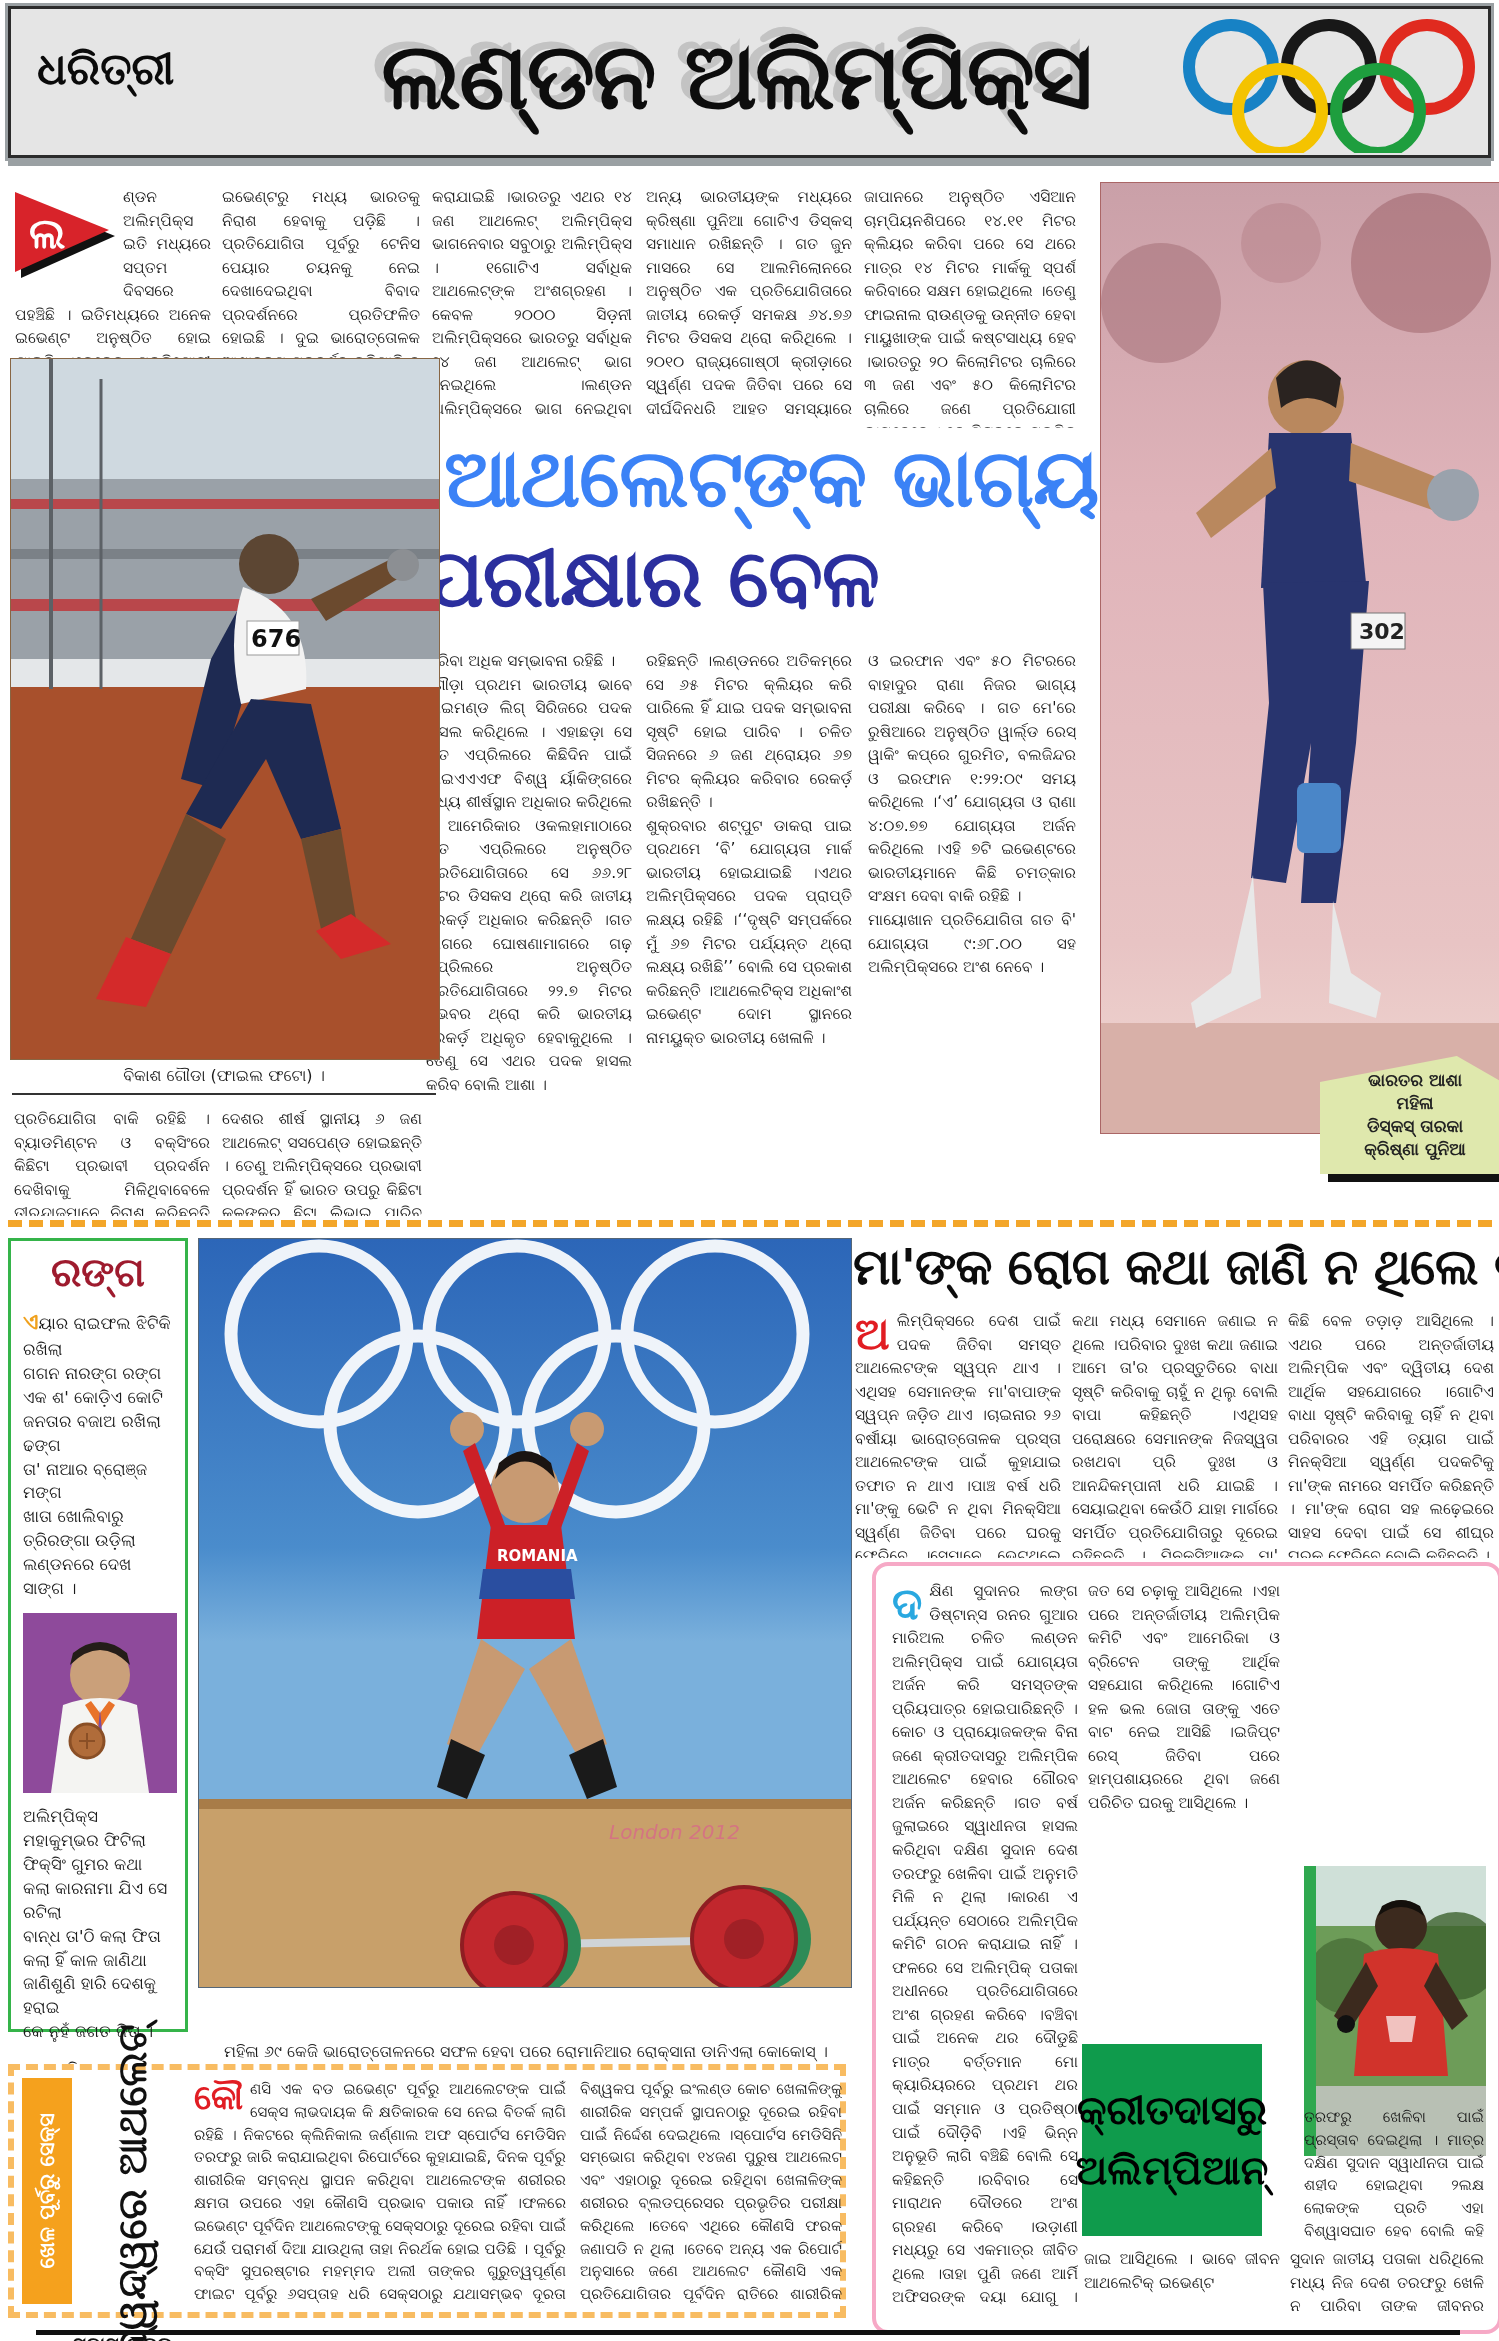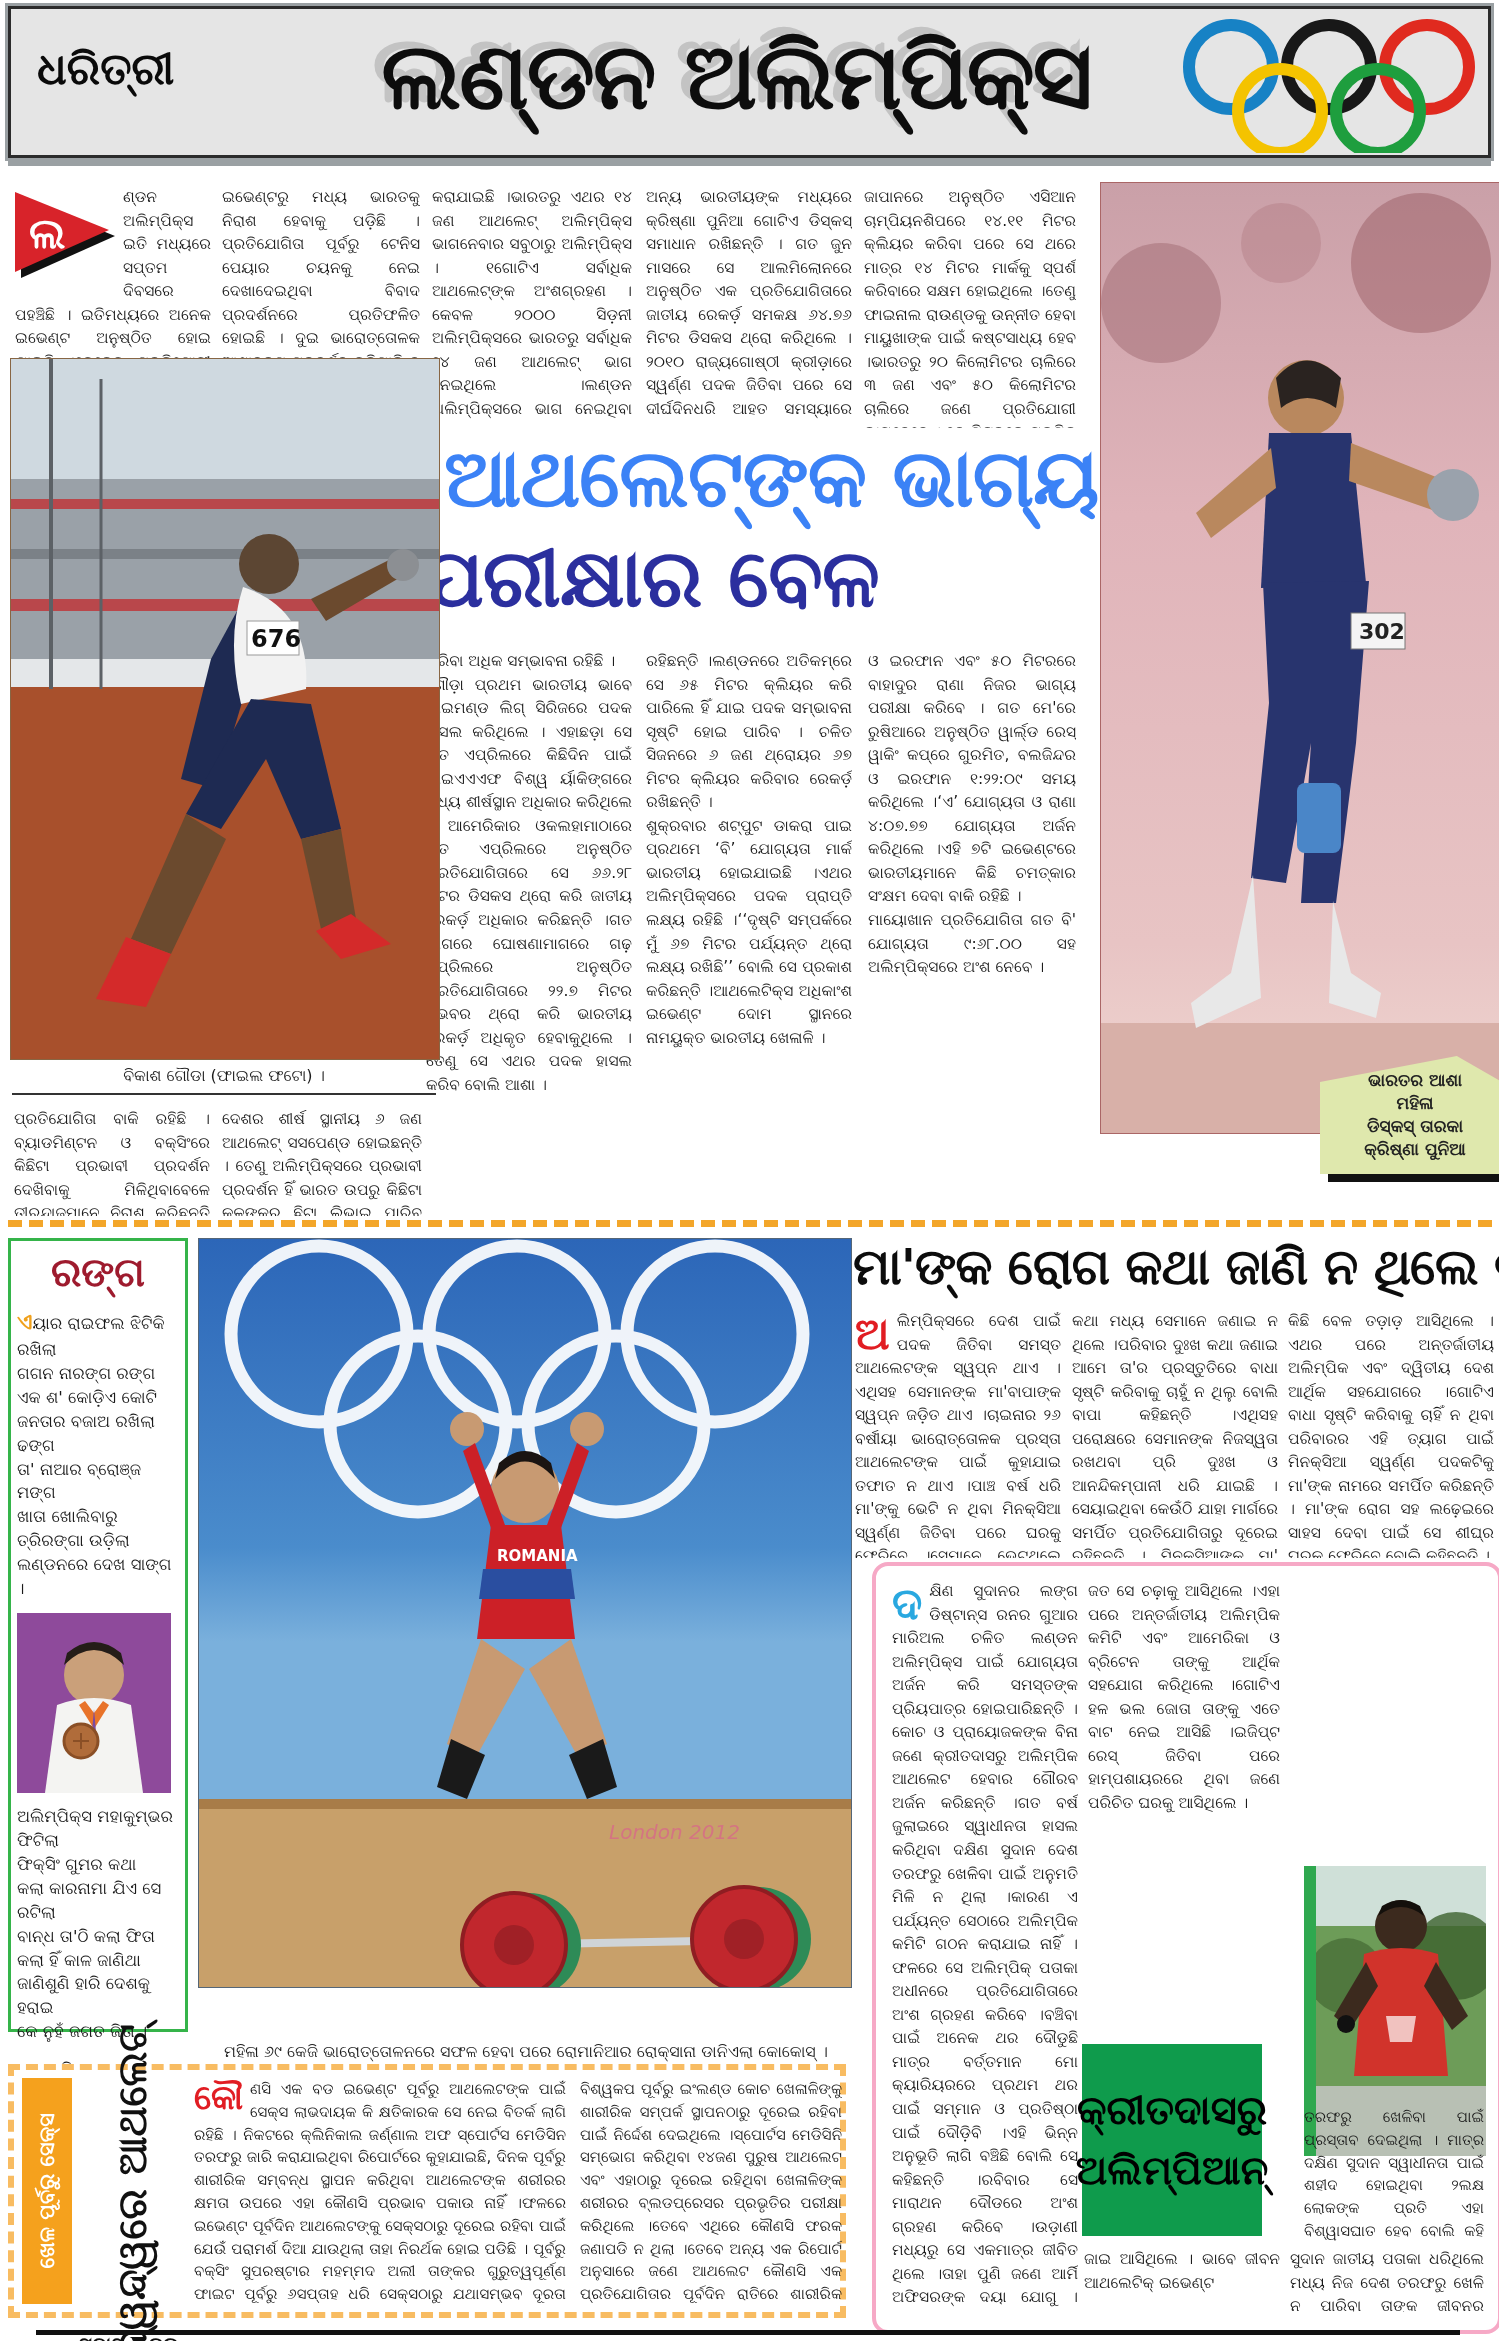--- a/index.html
+++ b/index.html
@@ -26,21 +26,21 @@
   #callout .shadow{position:absolute;left:8px;top:8px;width:190px;height:118px;background:#111;
      clip-path:polygon(0 22%,72% 0,100% 26%,100% 100%,0 100%);}
   #callout .face{position:absolute;left:0;top:0;width:190px;height:118px;background:#dfe8ad;
      clip-path:polygon(0 22%,72% 0,100% 26%,100% 100%,0 100%);
      font-size:17px;font-weight:bold;color:#222;text-align:center;display:flex;align-items:center;justify-content:center;
      white-space:pre-line;line-height:1.35;}
   
   .dash-orange{position:absolute;height:0;border-top:7px dashed #f3a62a;}
   
   #ranga{left:8px;top:1238px;width:180px;height:794px;border:3px solid #35b44a;background:#fff;
-         padding:6px 6px;box-sizing:border-box;}
+         padding:6px 12px;box-sizing:border-box;}
   #ranga-title{font-size:40px;font-weight:bold;color:#9e1b2e;text-align:center;margin:2px 0 10px 0;}
   .poem{font-size:16.5px;line-height:1.45;color:#1a1a1a;white-space:pre-line;}
   #ranga-byline{font-size:21px;font-weight:bold;color:#111;text-align:right;margin-top:12px;}
   
   #hl2{left:853px;top:1238px;width:642px;font-size:50px;font-weight:bold;color:#0c0c0c;
        white-space:nowrap;letter-spacing:-1px;}
   
   #pinkbox{left:872px;top:1562px;width:622px;height:764px;border:4px solid #f6a9c6;border-radius:16px;background:#fff;}
   .quote{position:absolute;font-size:20px;line-height:1.55;font-style:italic;color:#d42a2a;text-align:center;}
   #green-head{position:absolute;left:206px;top:478px;width:180px;height:192px;background:#0f9b4c;

